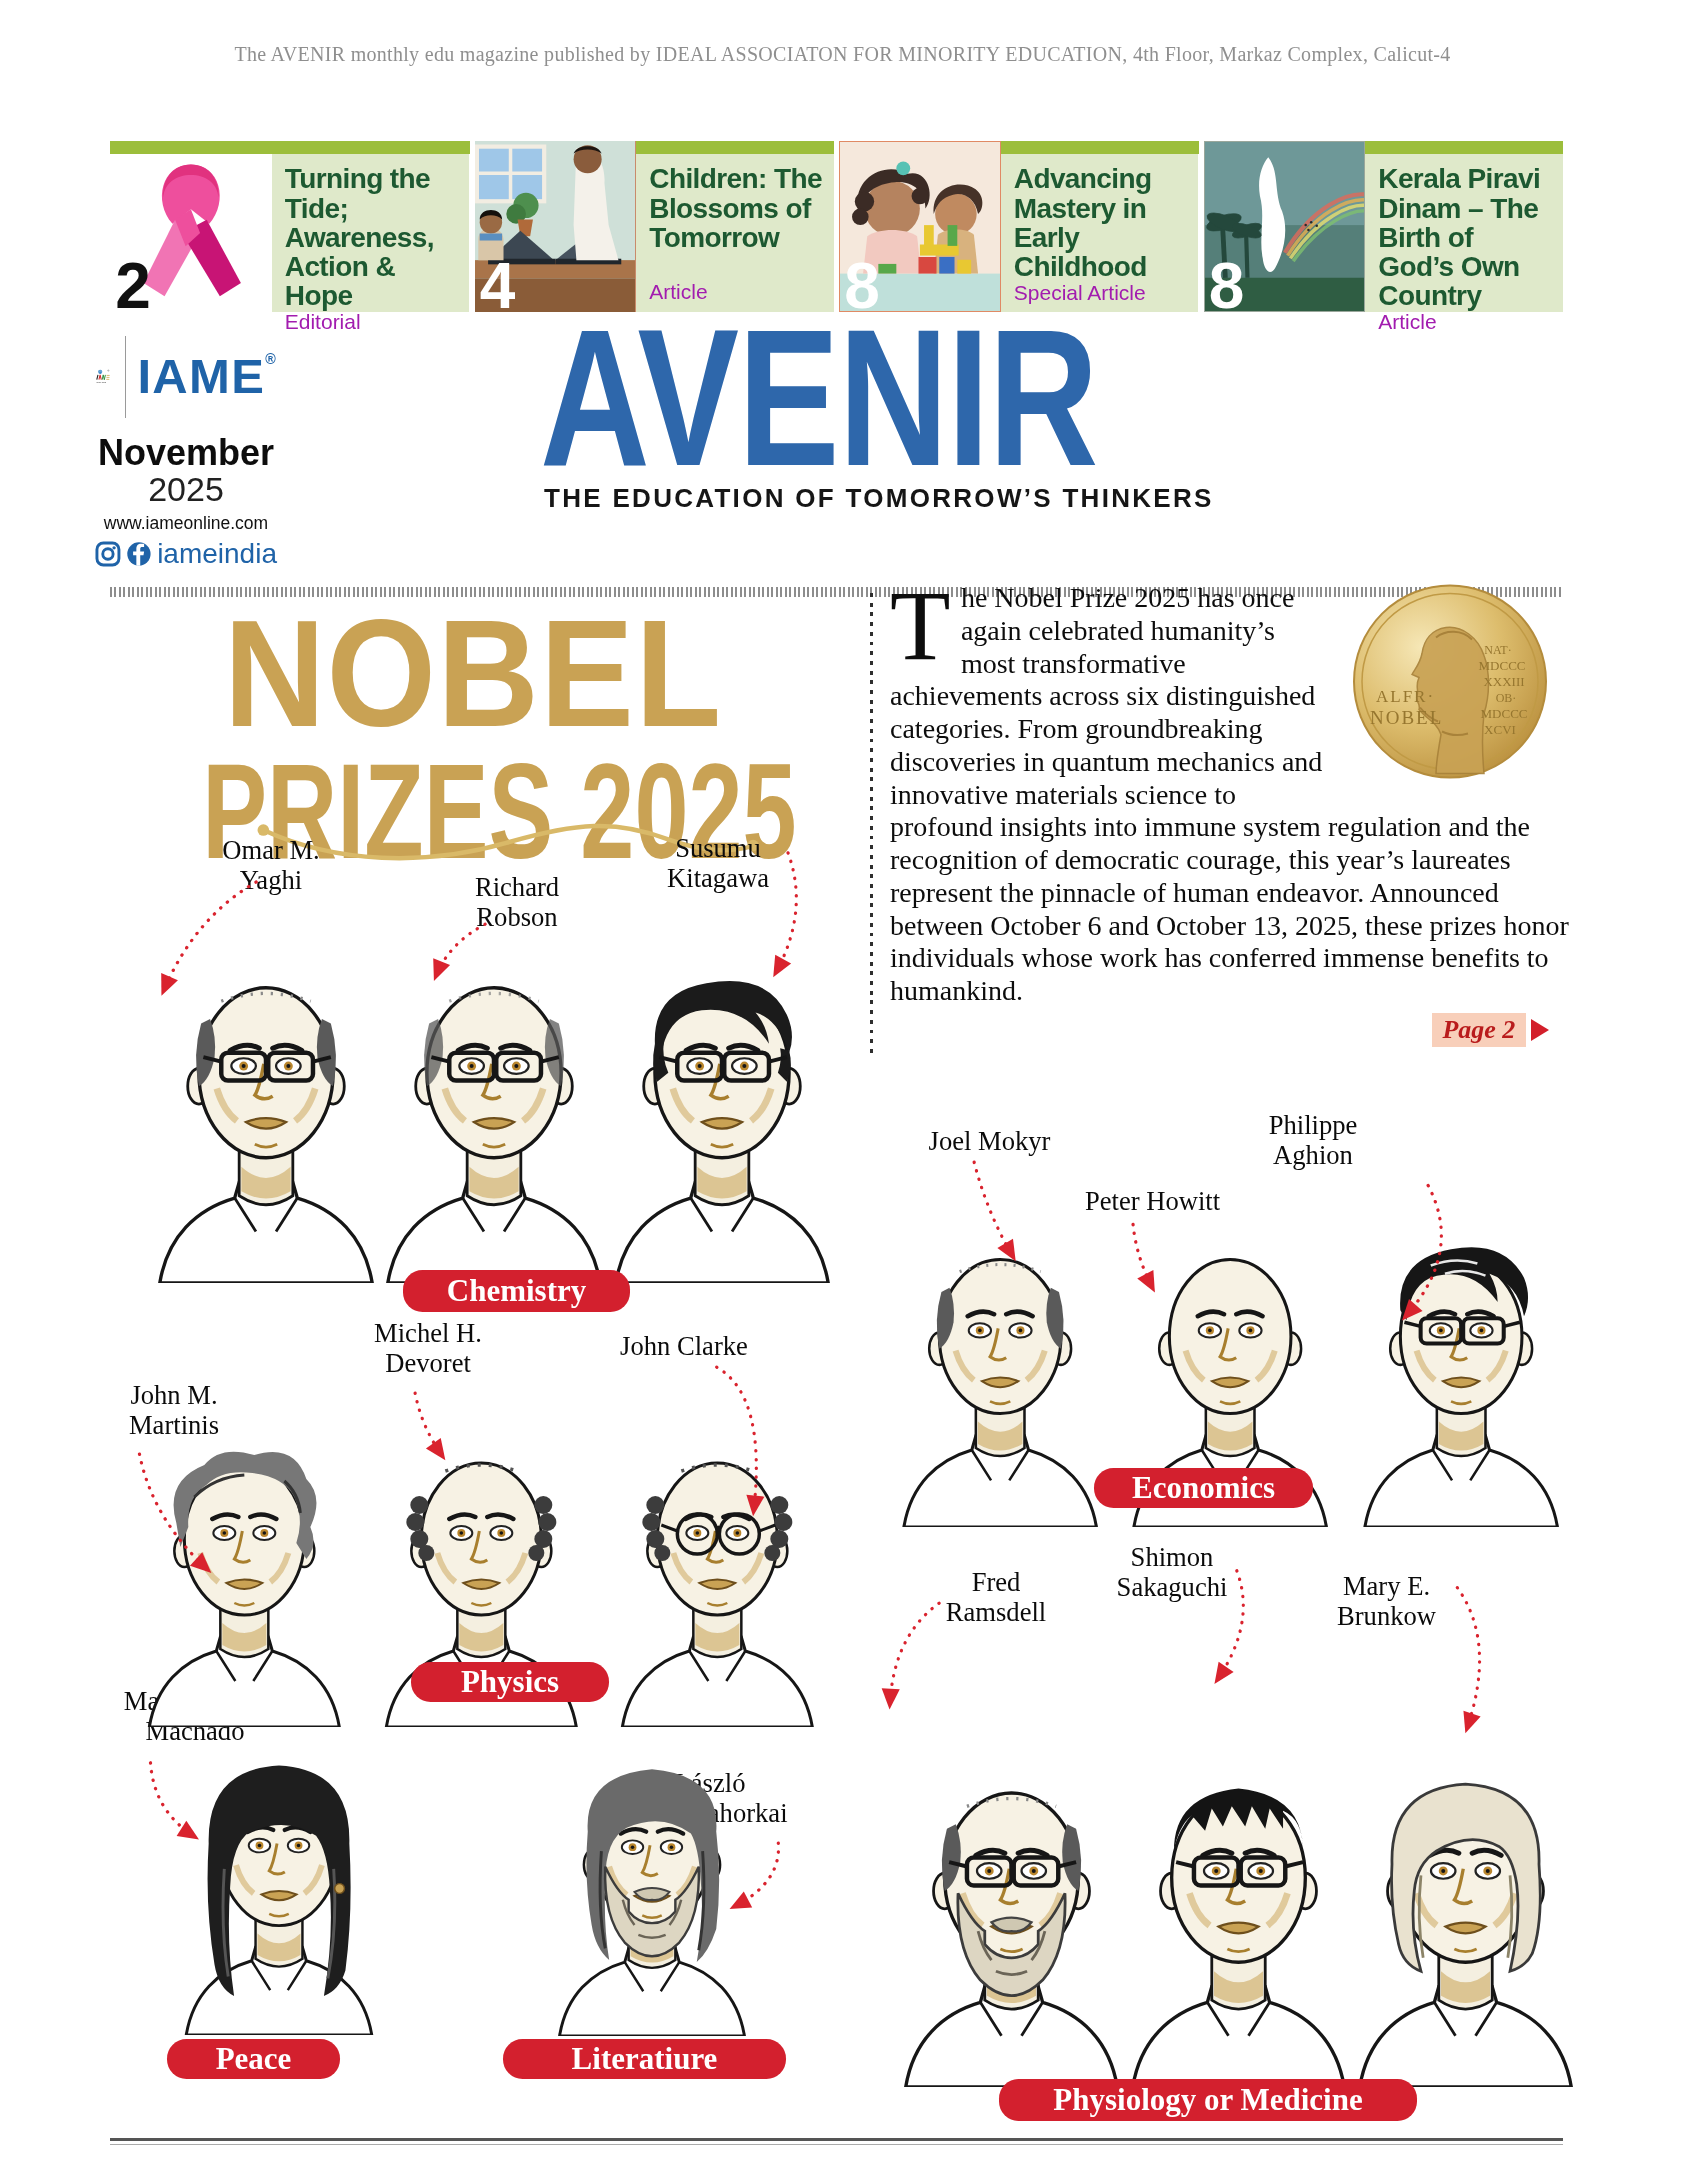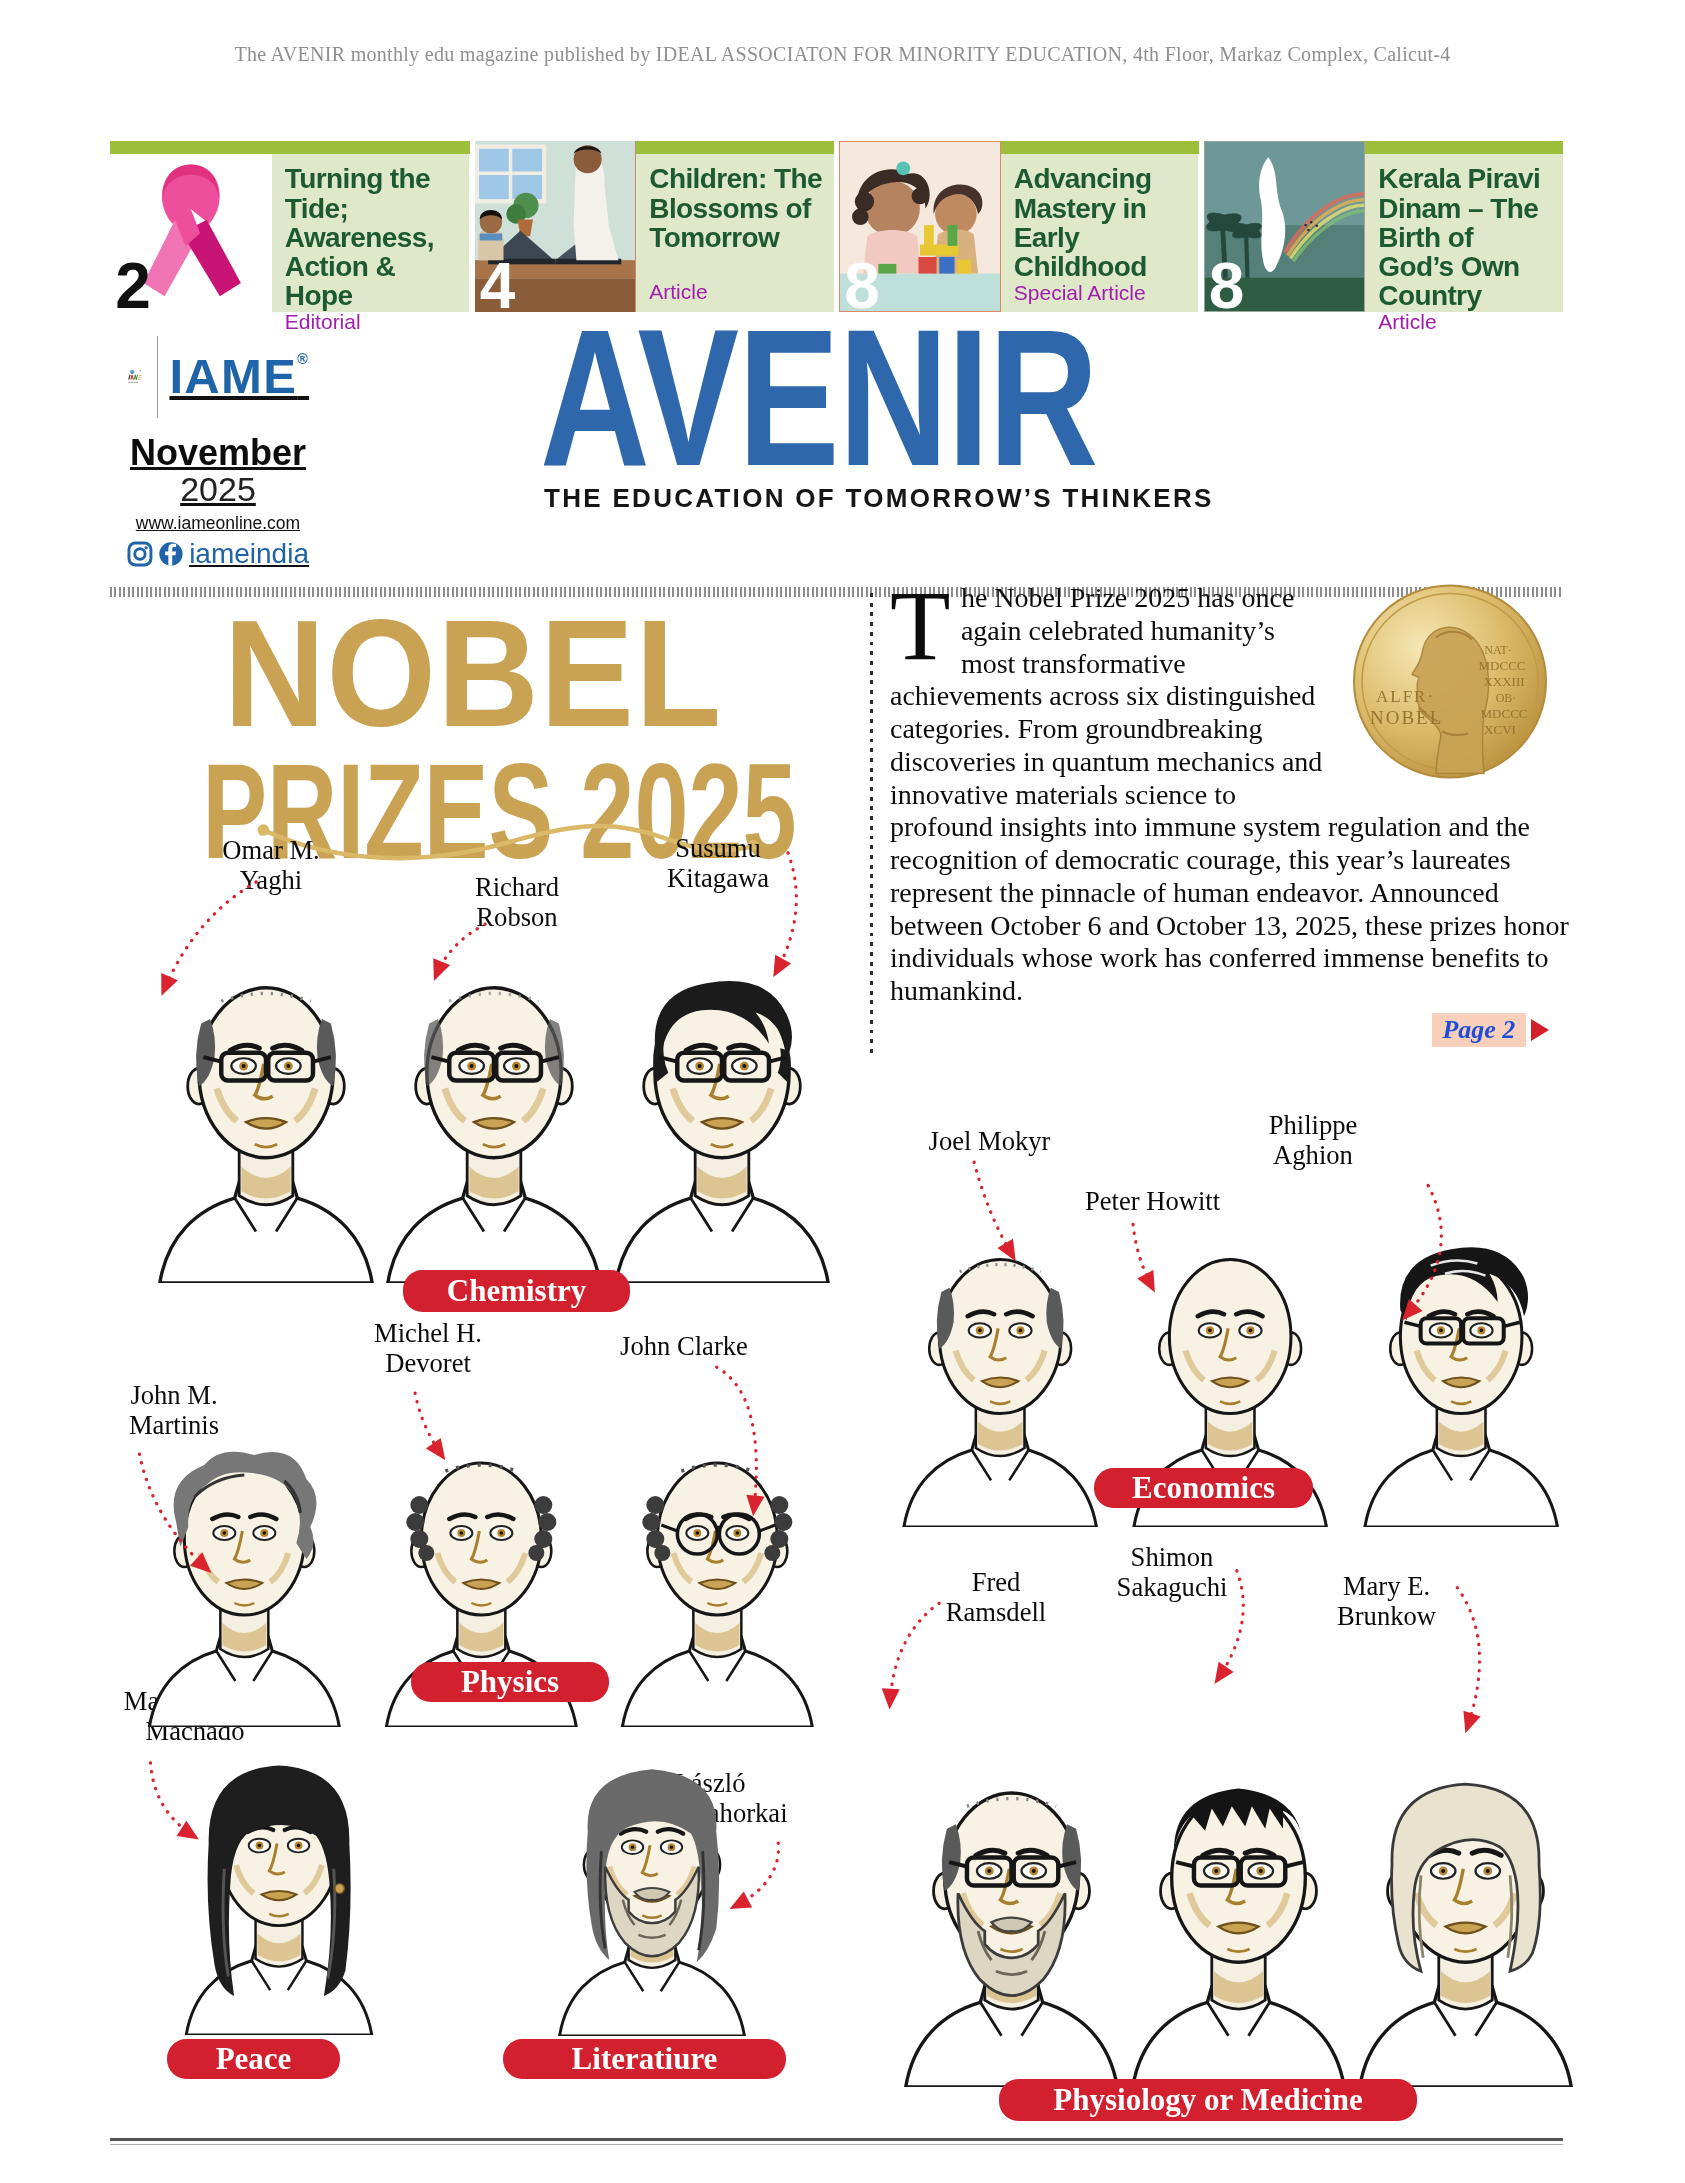--- a/index.html
+++ b/index.html
@@ -17,22 +17,22 @@
   .timg{position:relative;width:45%;height:100%;overflow:hidden;z-index:2;}
   .timg.inset{height:calc(100% - 13px);margin-top:13px;}
   .timg svg{width:100%;height:100%;display:block;}
   .tpanel{width:55%;margin-top:13px;height:calc(100% - 13px);background:#dfe9ca;
           display:flex;flex-direction:column;padding:10.4px 9px 7.8px 13px;box-sizing:border-box;}
   .ttitle{font-weight:bold;font-size:28px;line-height:1.04;color:#1d5931;letter-spacing:-0.6px;}
   .tkind{margin-top:auto;font-size:21px;color:#a21caf;}
   .tnum{position:absolute;left:5.2px;bottom:0;font-size:64px;font-weight:bold;line-height:.82;z-index:3;}
   .tnum.dark{color:#111;} .tnum.light{color:#fff;}
   
-  .mh-left{position:absolute;left:127px;top:328px;width:182px;text-align:center;
-           font-family:"Liberation Sans", sans-serif;text-decoration:underline;}
+  .mh-left{position:absolute;left:95px;top:328px;width:182px;text-align:center;
+           font-family:"Liberation Sans", sans-serif;}
   .mh-logo-row{display:flex;align-items:center;justify-content:center;gap:11.7px;}
   .mh-divider{width:1.9px;height:82px;background:#9a9a9a;}
   .iame-word{font-size:49px;font-weight:bold;color:#1f63a8;letter-spacing:1.3px;line-height:1;}
   .iame-reg{font-size:14.3px;vertical-align:top;color:#1f63a8;}
   .mh-month{margin-top:10.4px;font-size:36px;font-weight:bold;color:#0d0d0d;line-height:1;}
   .mh-year{font-size:34px;color:#222;line-height:1.1;}
   .mh-site{margin-top:3.9px;font-size:17.5px;color:#111;}
   .mh-social{margin-top:3.9px;display:flex;align-items:center;justify-content:center;gap:5.2px;}
   .mh-handle{font-size:28px;color:#1f63a8;}
   .mh-title{position:absolute;left:540px;top:300px;font-family:"Liberation Sans", sans-serif;
@@ -49,21 +49,21 @@
   .hl2{font-size:135px;line-height:1;transform:scaleX(.72);transform-origin:center;white-space:nowrap;}
   .squiggle{position:absolute;left:250px;top:812px;width:519px;height:58px;}
   
   .dotrule{position:absolute;left:870px;top:593px;width:2.6px;height:462px;
            background:repeating-linear-gradient(180deg,#2e2e2e 0 3.9px,transparent 3.9px 9.7px);}
   .intro{position:absolute;left:890px;top:582px;width:686px;font-size:28px;line-height:1.17;color:#0d0d0d;}
   .dropcap{float:left;font-size:99px;line-height:73px;padding:6.5px 10.4px 0 0;font-weight:normal;}
   .medal{float:right;width:200px;height:205px;margin:-2.6px 26px 6.5px 17px;}
   .medal svg{width:100%;height:100%;}
   .pageref{position:absolute;left:1432px;top:1013px;display:flex;align-items:center;gap:5.2px;}
-  .pr-box{background:#f8cfba;padding:1.9px 10.4px;font-style:italic;font-weight:bold;font-size:26px;color:#1d4ed8;}
+  .pr-box{background:#f8cfba;padding:1.9px 10.4px;font-style:italic;font-weight:bold;font-size:26px;color:#b91c1c;}
   .pr-tri{width:0;height:0;border-top:11px solid transparent;border-bottom:11px solid transparent;
           border-left:18px solid #d31f2b;}
   
   .group{position:absolute;display:flex;align-items:flex-end;justify-content:center;}
   .slot{flex:1;height:100%;margin:0 -9px;}
   .slot svg{width:100%;height:100%;display:block;}
   .pill{position:absolute;background:#d3202e;color:#fff;border-radius:19.5px;
         display:flex;align-items:center;justify-content:center;
         font-family:"Liberation Serif", serif;font-weight:bold;font-size:31px;}
   .plabel{position:absolute;text-align:center;font-size:26.6px;line-height:1.14;color:#0b0b0b;}

